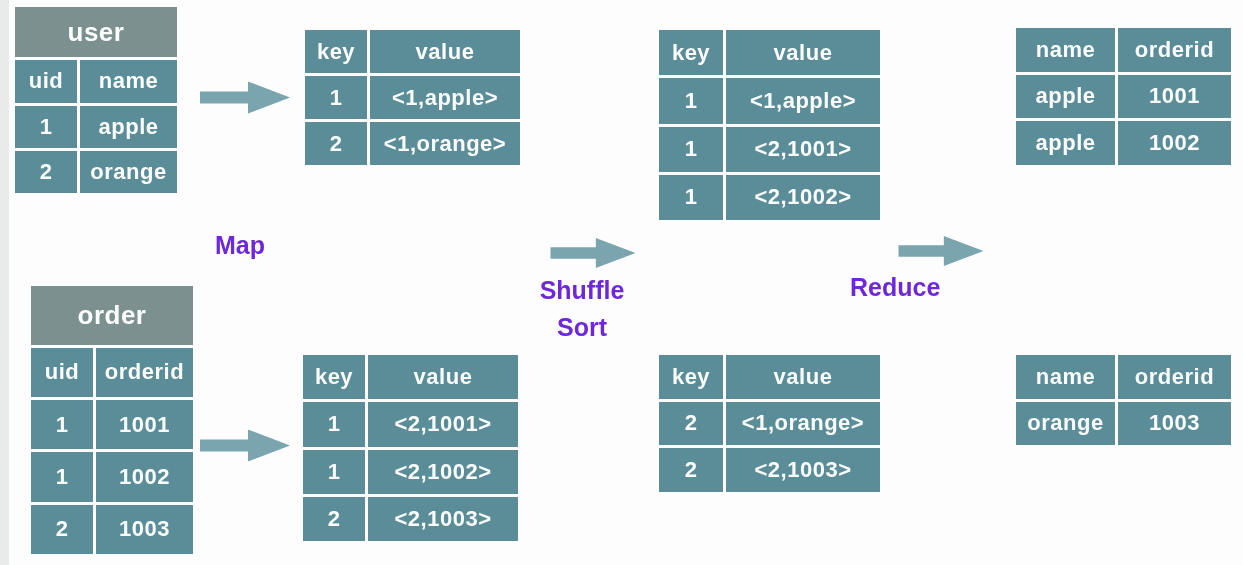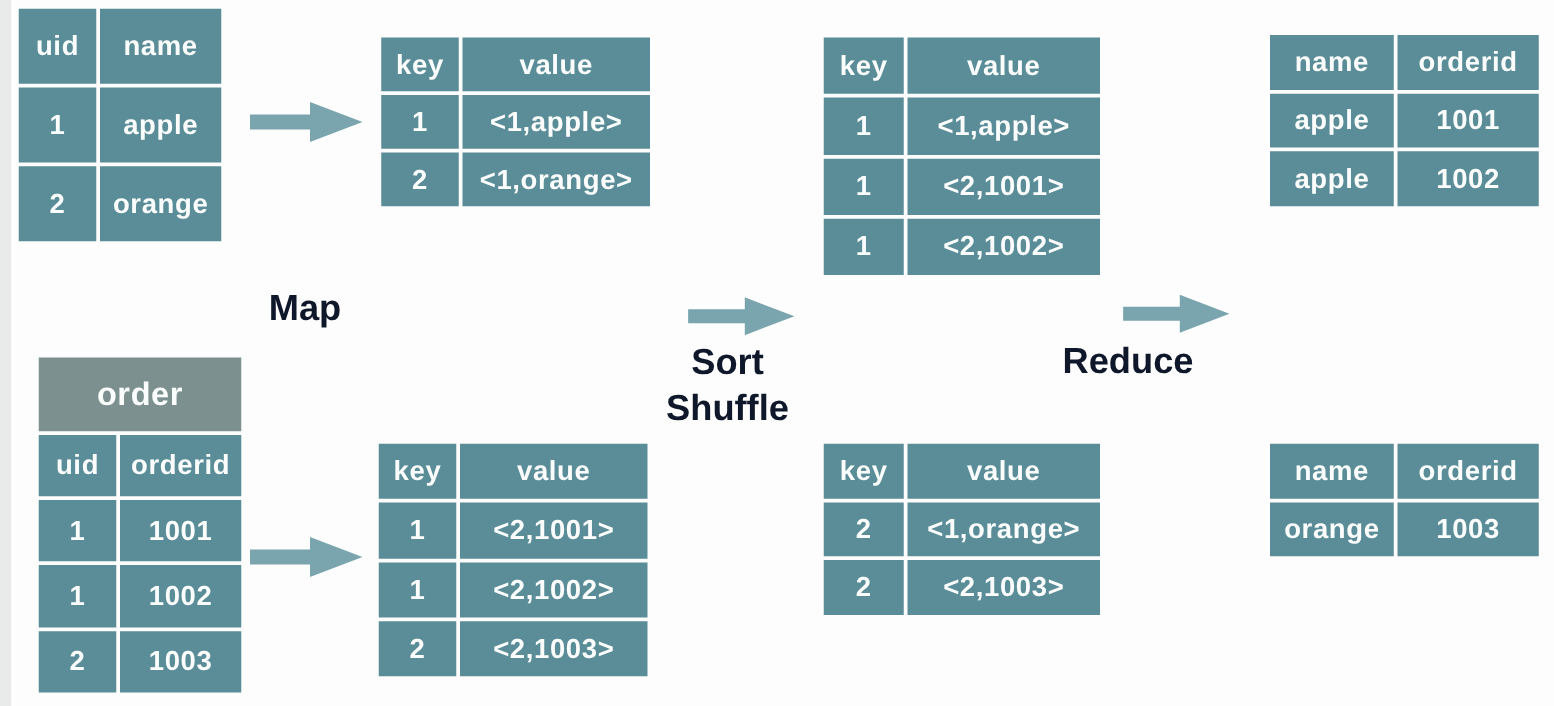--- a/index.html
+++ b/index.html
@@ -33,36 +33,39 @@
   }
   table.t td.title{
     background:#7B908F;
     font-size:26px;
   }
   .arrow{position:absolute;}
   .arrow svg{display:block;width:100%;height:100%;}
   .arrow path{fill:#7AA5AE;}
   .stage-label{
     position:absolute;
-    color:#0f172a;
-    font-size:29px;
+    color:#6d28d9;
+    font-size:25px;
     font-weight:600;
     white-space:nowrap;
   }
   .stage-label.center{text-align:center;line-height:37px;}
 </style>
 </head>
 <body>
 
 <table class="t" style="left:12px;top:4px;width:168px;height:192px;">
   <colgroup>
       <col style="width:62px">
       <col>
     </colgroup>
   <tbody>
+      <tr>
+        <td class="title" colspan="2">user</td>
+      </tr>
   <tr>
     <td>uid</td>
     <td>name</td>
   </tr>
   <tr>
     <td>1</td>
     <td>apple</td>
   </tr>
   <tr>
     <td>2</td>
@@ -157,22 +160,22 @@
   </tr>
 </tbody>
   </table>
 
 <div class="arrow" style="left:548px;top:236px;width:90px;height:34px;">
   <svg viewBox="0 0 90 36">
       <path d="M0,12 H48 V2 L90,18 L48,34 V24 H0 Z"></path>
     </svg>
 </div>
 <div class="stage-label center" style="left:520px;top:272px;width:124px;">
+  <div>Shuffle</div>
   <div>Sort</div>
-  <div>Shuffle</div>
 </div>
 
 <table class="t" style="left:656px;top:27px;width:227px;height:196px;">
   <colgroup>
       <col style="width:64px">
       <col>
     </colgroup>
   <tbody>
       <tr>
     <td>key</td>

